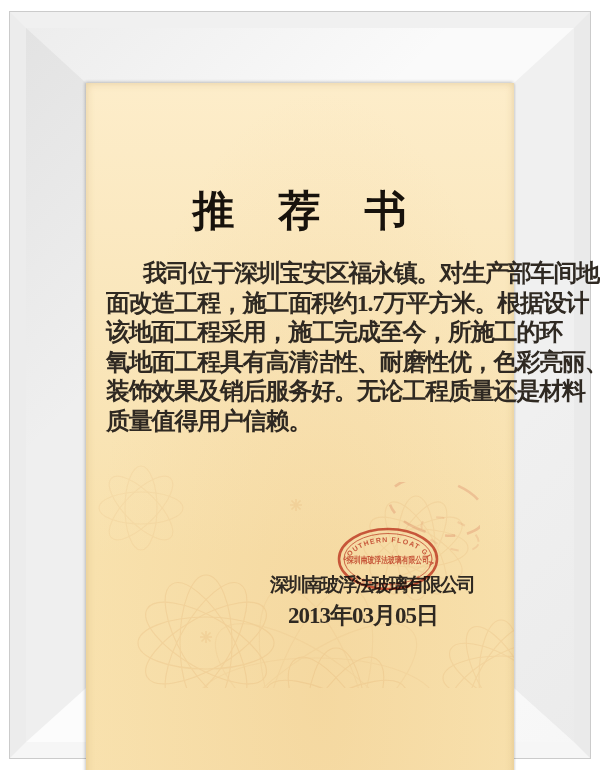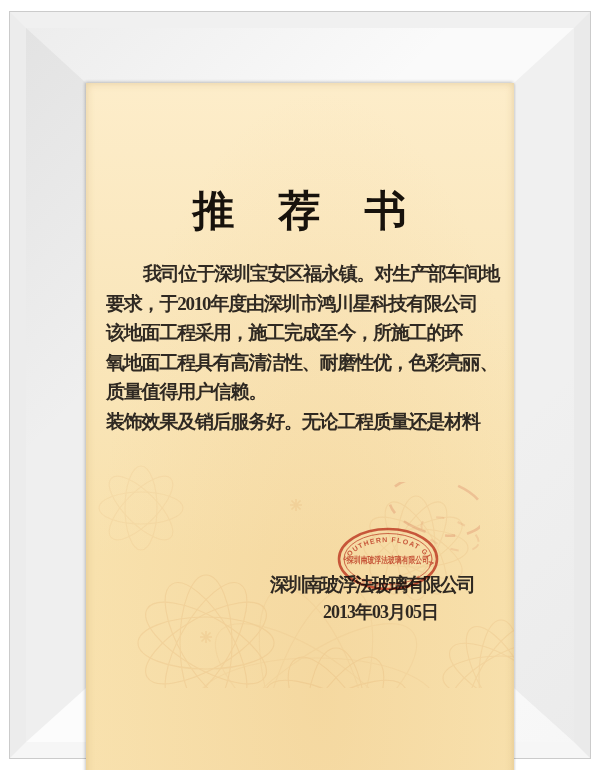--- a/index.html
+++ b/index.html
@@ -46,34 +46,34 @@
   .watermark { position:absolute; left:0; top:0; width:428px; height:605px; }
 
   .title {
     position:absolute; top:100px; left:0; width:100%; margin:0;
     text-align:center;
     font-size:42px; font-weight:700; color:#17120c;
     letter-spacing:1px;
   }
   .body-text {
     position:absolute; left:20px; top:176px; width:396px;
-    font-size:19px; line-height:29.5px; letter-spacing:-1.2px;
+    font-size:24px; line-height:29.5px; letter-spacing:-1.2px;
     font-weight:600; color:#2f2922;
   }
   .body-line { white-space:nowrap; }
   .body-line:first-child { text-indent:37px; }
 
   .company {
     position:absolute; right:40px; top:489px;
     font-size:19px; letter-spacing:-2px; font-weight:600; color:#2f2922;
     white-space:nowrap;
   }
   .date {
     position:absolute; right:76px; top:517px;
-    font-size:18px; letter-spacing:-1px; font-weight:600; color:#2f2922;
+    font-size:23px; letter-spacing:-1px; font-weight:600; color:#2f2922;
     white-space:nowrap;
     margin-left:28px;
   }
 
   .stamp {
     position:absolute; left:214px; top:399px; width:180px; height:120px;
     mix-blend-mode:multiply; opacity:0.9;
   }
 </style>
 </head>
@@ -138,25 +138,25 @@
           <path d="M 204 422 l 12 0 M 210 416 l 0 12 M 205.5 417.5 l 9 9 M 214.5 417.5 l -9 9"></path>
           <path d="M 114 554 l 12 0 M 120 548 l 0 12 M 115.5 549.5 l 9 9 M 124.5 549.5 l -9 9"></path>
         </g>
       </g>
     </svg>
 
     <h1 class="title">推　荐　书</h1>
 
     <div class="body-text">
         <div class="body-line">我司位于深圳宝安区福永镇。对生产部车间地</div>
-        <div class="body-line">要求，于2010年度由深圳市鸿川星科技有限公司</div>
+        <div class="body-line">面改造工程，施工面积约1.7万平方米。根据设计</div>
         <div class="body-line">该地面工程采用，施工完成至今，所施工的环</div>
         <div class="body-line">氧地面工程具有高清洁性、耐磨性优，色彩亮丽、</div>
+        <div class="body-line">装饰效果及销后服务好。无论工程质量还是材料</div>
         <div class="body-line">质量值得用户信赖。</div>
-        <div class="body-line">装饰效果及销后服务好。无论工程质量还是材料</div>
       </div>
 
     <div class="company">深圳南玻浮法玻璃有限公司</div>
 
     <div class="date">2013年03月05日</div>
 
     <svg class="stamp" viewBox="0 0 180 120" xmlns="http://www.w3.org/2000/svg" xmlns:xlink="http://www.w3.org/1999/xlink">
 
       <g>
         <ellipse cx="137" cy="25" rx="49" ry="27" fill="none" stroke="rgba(198,62,45,0.20)" stroke-width="2.6" stroke-dasharray="24 12 10 20" transform="rotate(14 137 25)"></ellipse>

